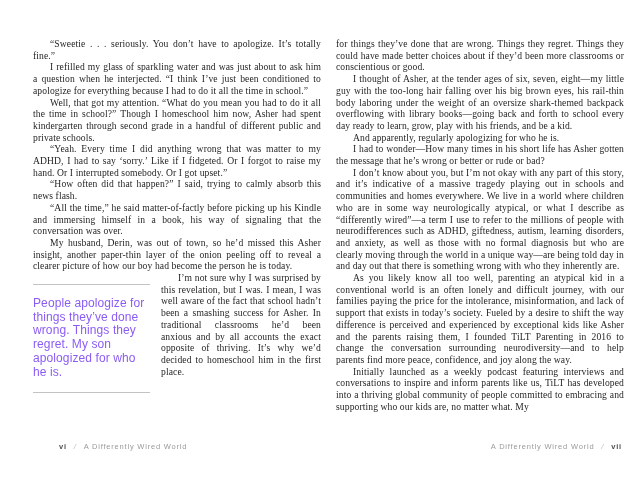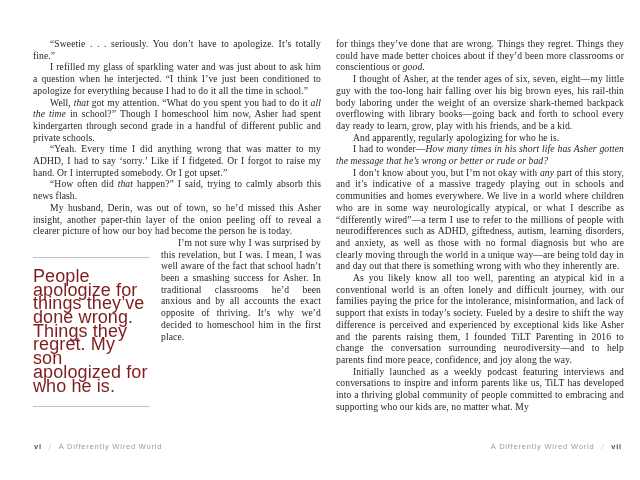--- a/index.html
+++ b/index.html
@@ -25,67 +25,69 @@
   .page-right { left: 336px; }
 
   .page-text {
     font-size: 9.6px;
     line-height: 11.7px;
     text-align: justify;
     letter-spacing: 0.1px;
   }
   .page-text p { margin: 0; text-indent: 17px; }
   .page-text p.noindent { text-indent: 0; }
-  .em { font-style: italic; }
+  .em { }
 
   .flow::after { content: ""; display: block; clear: both; }
 
   .pullquote {
     float: left;
     width: 117px;
-    margin: 20px 11px 2px 0;
+    margin: 12px 11px 2px 0;
     padding: 12px 2px 13px 0;
     border-top: 1px solid #c3c3c3;
     border-bottom: 1px solid #c3c3c3;
     font-family: "Liberation Sans", sans-serif;
-    font-size: 18px;
+    font-size: 12px;
     line-height: 13.7px;
     letter-spacing: 0.1px;
-    color: #7f1d1d;
+    color: #8b5cf6;
     text-align: left;
     text-indent: 0;
   }
 
   .footer {
     position: absolute;
     top: 442px;
     font-family: "Liberation Sans", sans-serif;
     font-size: 7.5px;
     letter-spacing: 0.8px;
     color: #9a9a9a;
     white-space: nowrap;
+    margin-left: 25px;
   }
   .footer-left  { left: 34px; }
   .footer-right { right: 18px; text-align: center; }
   .folio { font-weight: bold; color: #4f4f4f; }
   .slash { color: #bcbcbc; margin: 0 7px; font-style: italic; }
 </style>
 </head>
 <body>
 
 <div class="spread">
 
   <div class="page page-left">
     <div class="page-text">
       <div>
           <p><span>“Sweetie . . . seriously. You don’t have to apologize. It’s totally fine.”</span></p>
           <p><span>I refilled my glass of sparkling water and was just about to ask him a question when he interjected. “I think I’ve just been conditioned to apologize for everything because I had to do it all the time in school.”</span></p>
-          <p><span>Well, </span><span class="em">that</span><span> got my attention. “What do you spent you had to do it </span><span class="em">all the time</span><span> in school?” Though I homeschool him now, Asher had spent kindergarten through second grade in a handful of different public and private schools.</span></p>
+          <p><span>Well, </span><span class="em">that</span><span> got my attention. “What do you mean you had to do it </span><span class="em">all the time</span><span> in school?” Though I homeschool him now, Asher had spent kindergarten through second grade in a handful of different public and private schools.</span></p>
           <p><span>“Yeah. Every time I did anything wrong that was matter to my ADHD, I had to say ‘sorry.’ Like if I fidgeted. Or I forgot to raise my hand. Or I interrupted somebody. Or I got upset.”</span></p>
           <p><span>“How often did </span><span class="em">that</span><span> happen?” I said, trying to calmly absorb this news flash.</span></p>
+          <p><span>“All the time,” he said matter-of-factly before picking up his Kindle and immersing himself in a book, his way of signaling that the conversation was over.</span></p>
           <p><span>My husband, Derin, was out of town, so he’d missed this Asher insight, another paper-thin layer of the onion peeling off to reveal a clearer picture of how our boy had become the person he is today.</span></p>
         </div>
       <div class="flow">
         <aside class="pullquote">
           <span>People apologize for things they’ve done wrong. Things they regret. My son apologized for who he is.</span>
         </aside>
         <div>
             <p><span>I’m not sure why I was surprised by this revelation, but I was. I mean, I was well aware of the fact that school hadn’t been a smashing success for Asher. In traditional classrooms he’d been anxious and by all accounts the exact opposite of thriving. It’s why we’d decided to homeschool him in the first place.</span></p>
           </div>
       </div>

